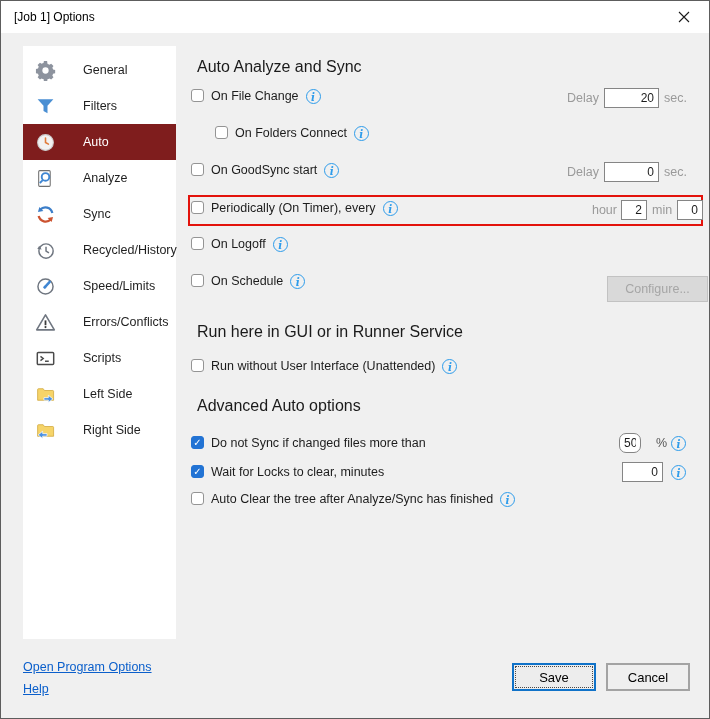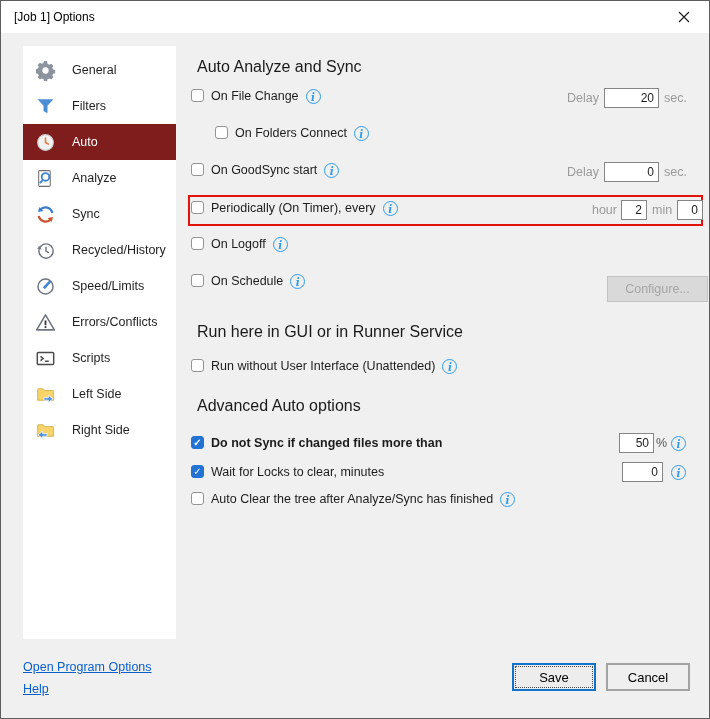--- a/index.html
+++ b/index.html
@@ -18,21 +18,21 @@
   .close-btn {
     position:absolute; right:10px; top:4px; width:30px; height:24px;
     display:flex; align-items:center; justify-content:center; cursor:default;
   }
   .sidebar {
     position:absolute; left:22px; top:45px; width:153px; height:593px;
     background:#ffffff; padding-top:6px;
   }
   .side-item {
     height:36px; display:flex; align-items:center;
-    padding-left:12px; gap:16px; font-size:12.5px; color:#1f1f1f;
+    padding-left:12px; gap:27px; font-size:12.5px; color:#1f1f1f;
   }
   .side-item.selected { background:#7f1d1d; color:#ffffff; }
   .icn { width:21px; height:21px; flex:0 0 21px; display:block; }
 
   .h { position:absolute; left:196px; font-size:16px; color:#1a1a1a; white-space:nowrap; }
   .row {
     position:absolute; left:190px; height:18px;
     display:flex; align-items:flex-start; gap:7px;
     font-size:12.5px; color:#1c1c1c; white-space:nowrap;
   }
@@ -248,25 +248,25 @@
   <div class="h" style="top:322px;">Run here in GUI or in Runner Service</div>
 
   <div class="row" style="top:358px;">
     <span class="cb"></span>
     <span>Run without User Interface (Unattended)</span>
     <span class="info"></span>
   </div>
 
   <div class="h" style="top:396px;">Advanced Auto options</div>
 
-  <div class="row" style="top:435px;font-weight:bold;">
+  <div class="row" style="top:435px;">
     <span class="cb checked"></span>
     <span>Do not Sync if changed files more than</span>
   </div>
-  <input class="inp" style="top: 432px; left: 618px; width: 35px;" type="text" value="50">
+  <input class="inp" style="top: 432px; left: 618px; width: 22px; border-radius: 7px;" type="text" value="50">
   <span class="dlabel" style="top:435px; left:655px;">%</span>
   <span class="info" style="position:absolute; top:435px; left:670px;"></span>
 
   <div class="row" style="top:464px;">
     <span class="cb checked"></span>
     <span>Wait for Locks to clear, minutes</span>
   </div>
   <input class="inp" style="top: 461px; left: 621px; width: 41px;" type="text" value="0">
   <span class="info" style="position:absolute; top:464px; left:670px;"></span>
 

